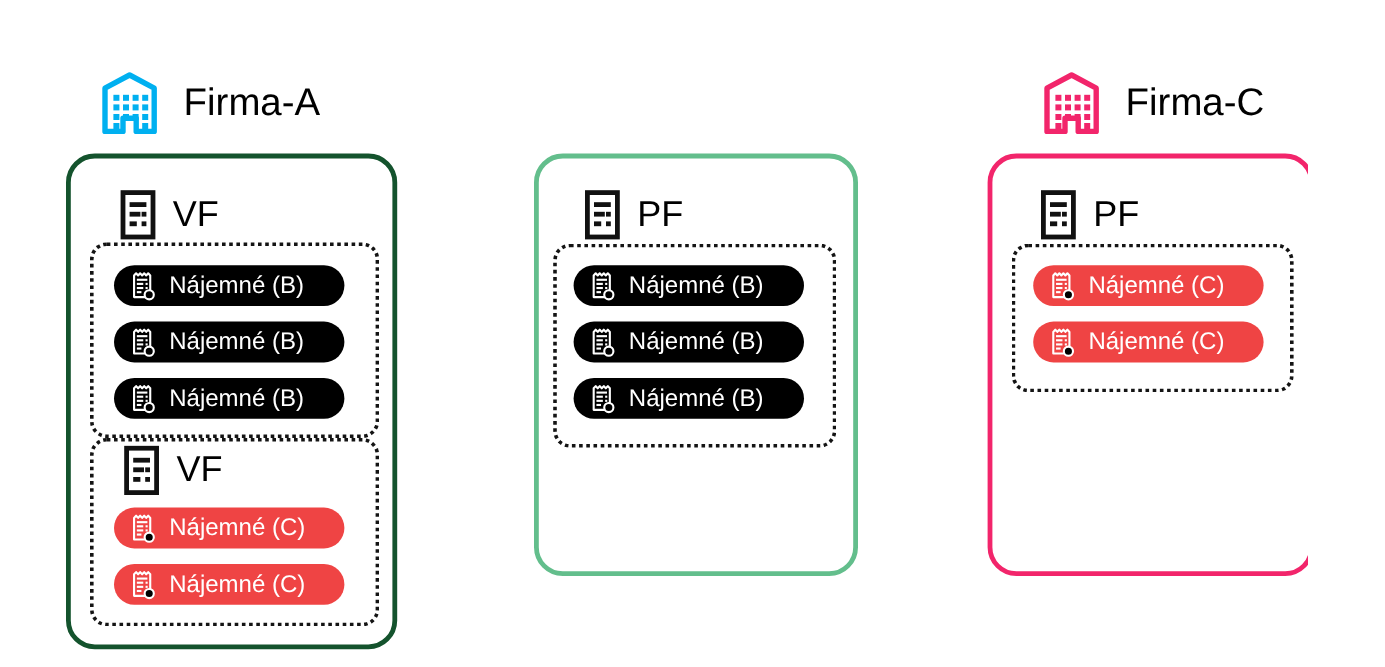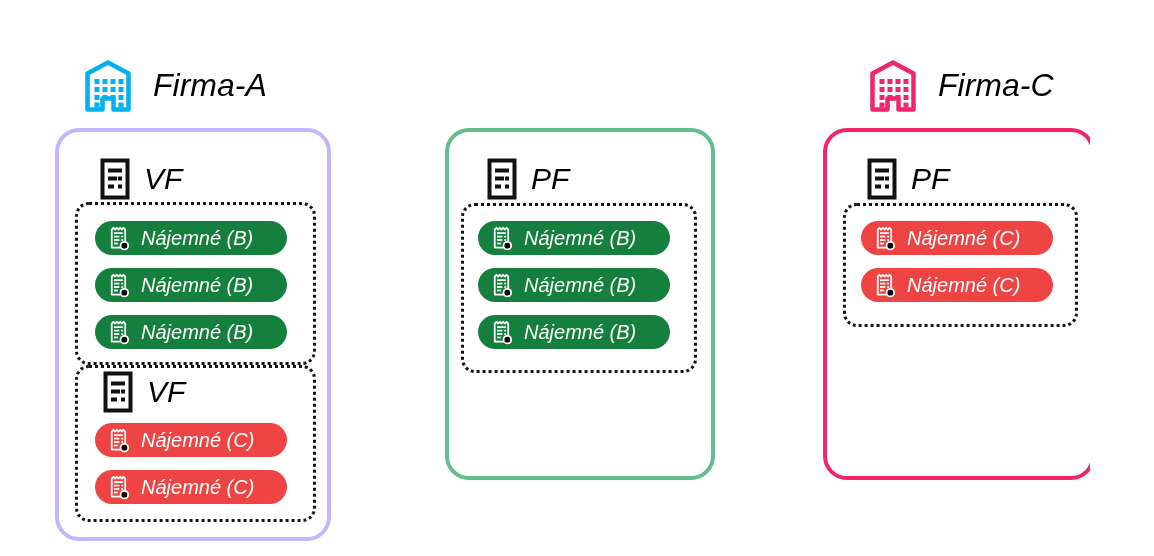--- a/index.html
+++ b/index.html
@@ -1,37 +1,37 @@
 <!DOCTYPE html>
 <html><head>
 <meta charset="utf-8">
 <style>
   html,body { margin:0; padding:0; background:#ffffff; }
   .canvas {
     position:relative; width:1090px; height:556px; background:#ffffff;
-    font-family:"Liberation Sans","DejaVu Sans",sans-serif; overflow:hidden;font-style:italic;
+    font-family:"Liberation Sans","DejaVu Sans",sans-serif; overflow:hidden;
   }
   .company { position:absolute; top:0; height:556px; }
   .company--a { left:55px;  width:276px; }
   .company--b { left:445px; width:270px; }
   .company--c { left:823px; width:272px;text-align:center; }
 
   .header { position:absolute; top:58px; left:0; height:54px; display:flex; align-items:center; gap:20px; }
   .company--a .header { padding-left:28px; }
   .company--b .header { padding-left:40px; }
   .company--c .header { padding-left:45px; }
   .company-name { font-size:32px; color:#000; white-space:nowrap; }
 
   .building-icon { width:50px; height:54px; display:block; }
   .company--a .building-icon { color:#00B0F0; }
   .company--b .building-icon { color:#63BE8C; }
   .company--c .building-icon { color:#F2256B; }
 
   .box { position:absolute; top:128px; left:0; right:0; border-radius:24px; background:#fff; box-sizing:border-box; }
-  .company--a .box { height:413px; border:4px solid #c4b5fd; }
+  .company--a .box { height:413px; border:4px solid #14532d; }
   .company--b .box { height:352px; border:4px solid #63BE8C; }
   .company--c .box { height:352px; border:4px solid #F2256B; }
 
   .docrow { position:absolute; display:flex; align-items:center; gap:14px; }
   .doc-icon { width:30px; height:42px; display:block; }
   .doc-label { font-size:30px; color:#000; }
 
   .company--a .docrow-1 { left:41px; top:26px; }
   .company--b .docrow-1 { left:38px; top:26px; }
   .company--c .docrow-1 { left:40px; top:26px; }
@@ -48,21 +48,21 @@
   .company--a .dashed-1 .pills { left:17px; top:16px; }
   .company--a .dashed-2 .pills { left:17px; top:55px; }
   .company--b .dashed-1 .pills { left:14px; top:15px; }
   .company--c .dashed-1 .pills { left:15px; top:15px; }
 
   .pill {
     width:192px; height:34px; border-radius:17.5px; box-sizing:border-box;
     display:flex; align-items:center; gap:9px; padding-left:11px;
     color:#fff; font-size:20px; white-space:nowrap;
   }
-  .pill--green { background:#15803d; }
+  .pill--green { background:#000000; }
   .pill--pink  { background:#ef4444; }
   .pill-icon { width:26px; height:28px; display:block; flex:0 0 auto; }
 </style>
 </head>
 <body>
 
 <svg width="0" height="0" style="position:absolute">
   <defs>
     <g id="icon-building">
       <path d="M4.5 15.5 L25 4.5 L45.5 15.5 V51.5 H30.5 V40.5 H19.5 V51.5 H4.5 Z" fill="none" stroke="currentColor" stroke-width="4.5" stroke-linejoin="round"></path>

